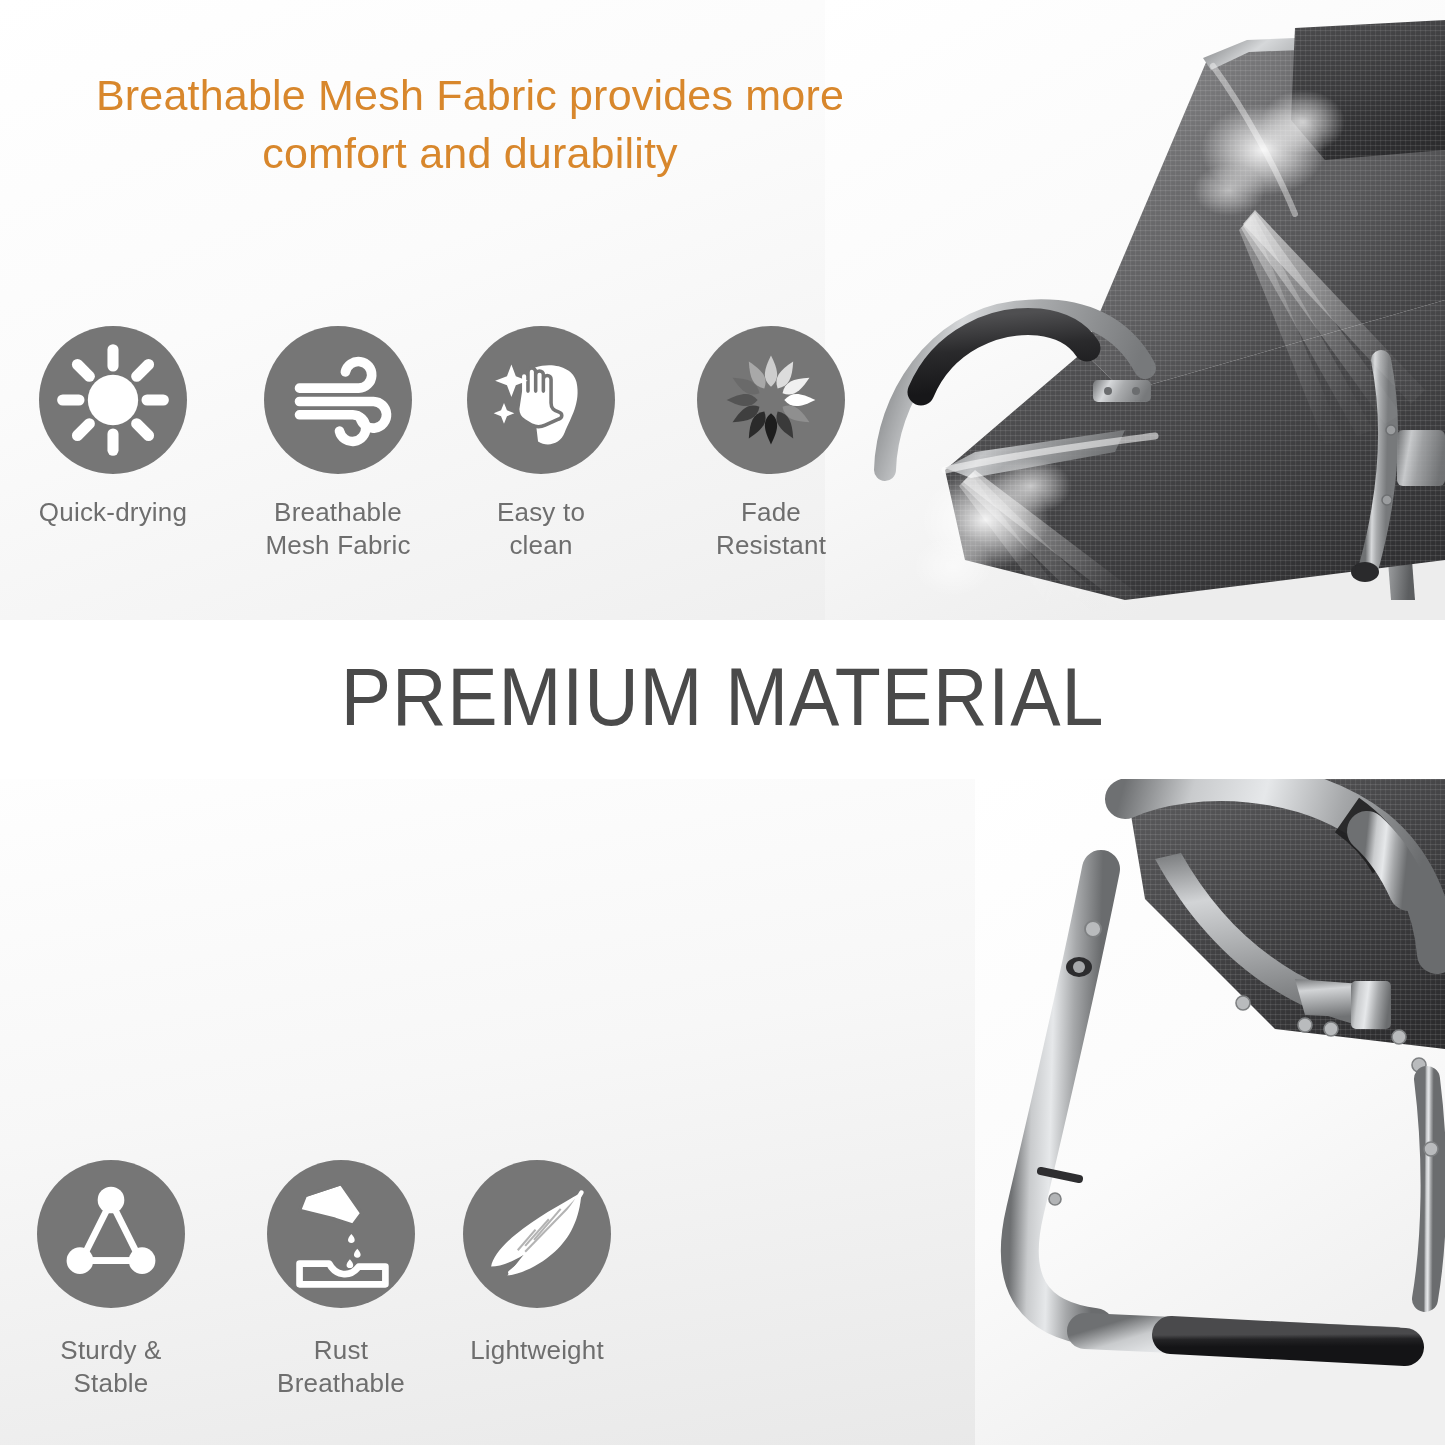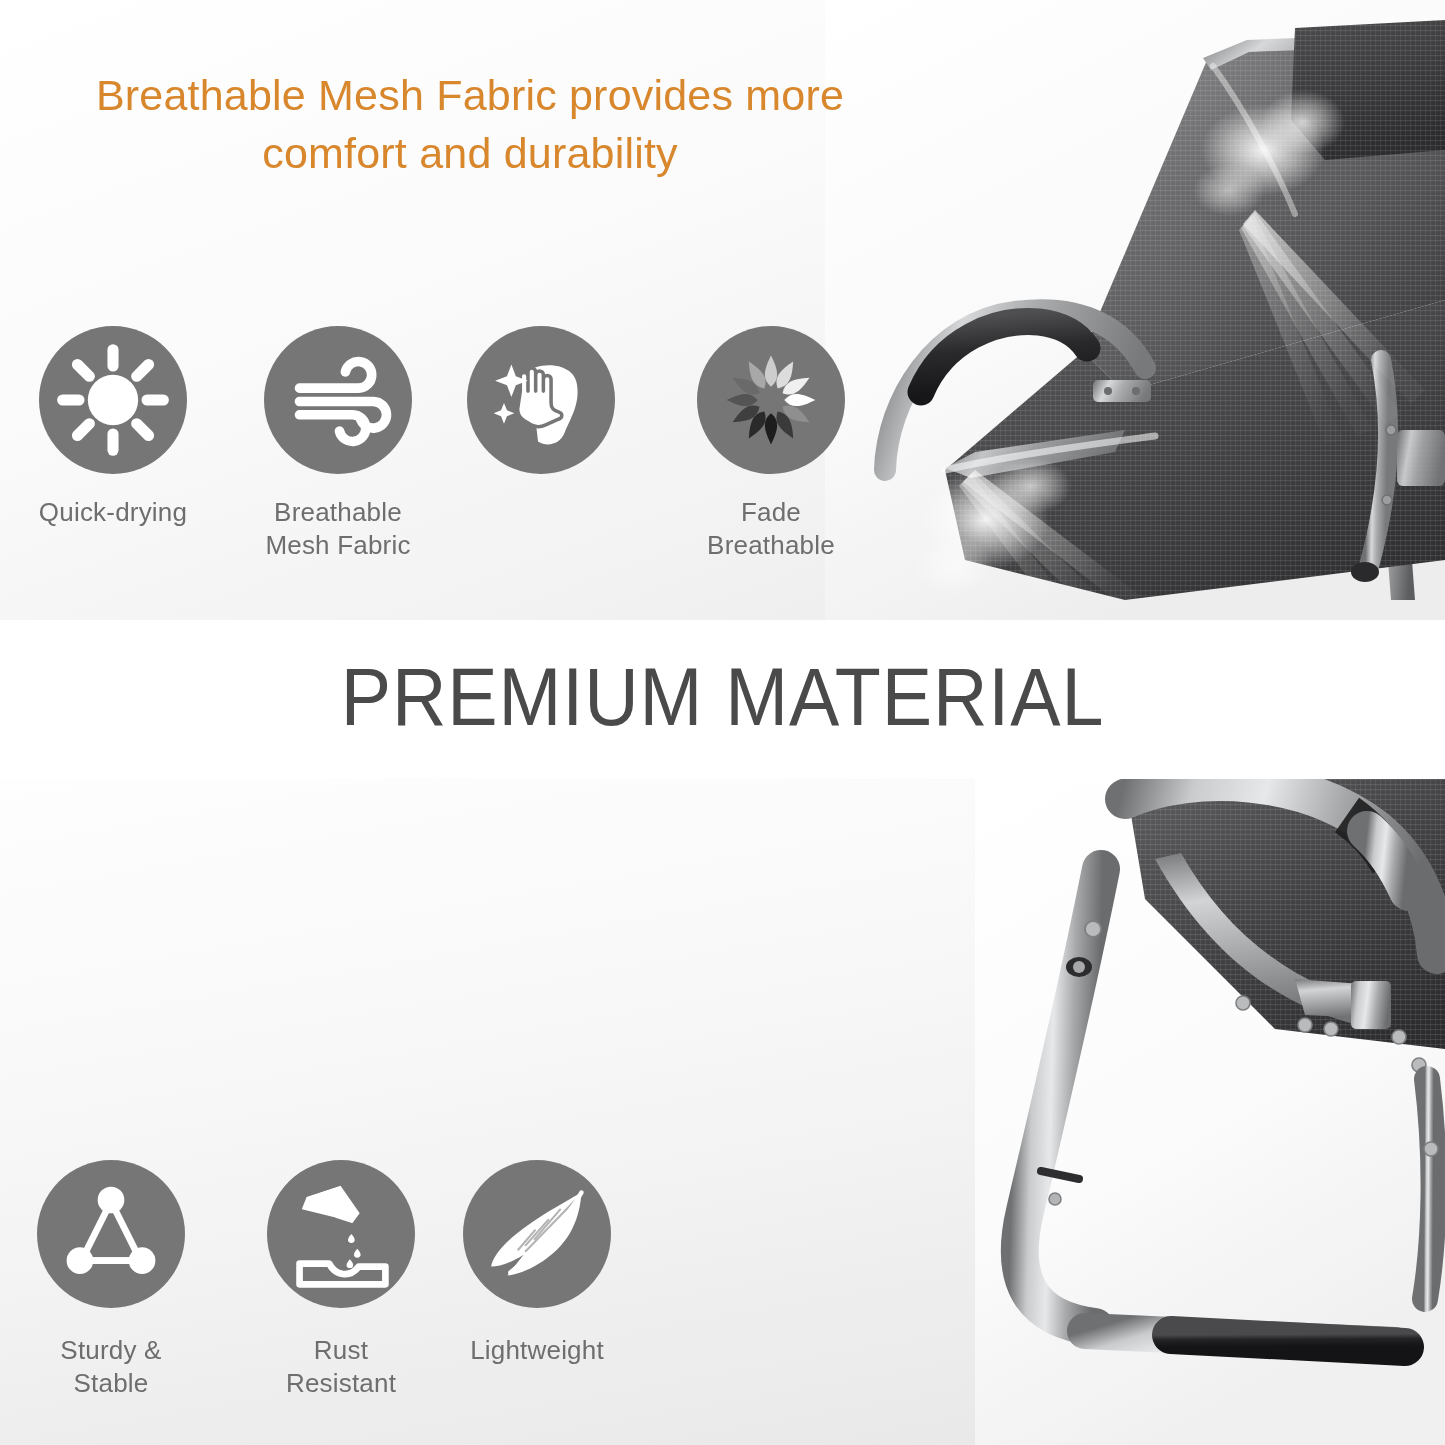--- a/index.html
+++ b/index.html
@@ -228,20 +228,22 @@
                      v-11 a2.6 2.6 0 0 1 5.2 0 v11
                      v-8 a2.6 2.6 0 0 1 5.2 0 v16
                      c0 4 2 5 5 6 c3 1 3 4 0 5 l-9 4
                      c-3 1.4 -6 1.4 -9 0 l-5 -3
                      c-3 -1.8 -4.6 -4.4 -4.6 -8 Z" fill="#ffffff" stroke="#767676" stroke-width="2.4" stroke-linejoin="round"></path>
 
             <path d="M30 26 l3 8 8 3 -8 3 -3 8 -3 -8 -8 -3 8 -3 Z" fill="#ffffff"></path>
             <path d="M25 52 l2 5 5 2 -5 2 -2 5 -2 -5 -5 -2 5 -2 Z" fill="#ffffff"></path>
           </svg>
         </div>
+        <div class="feat-label">Easy to
+clean</div>
       </div>
 
       <div class="feature" style="left:696px; top:8px; width:150px;">
         <div class="disc">
           <svg viewBox="0 0 100 100">
             <g>
               <g transform="rotate(0 50 50)">
                   <path d="M50 20 C55 30, 56 36, 50 41 C44 36, 45 30, 50 20 Z" fill="#cdcdcd"></path>
                 </g>
               <g transform="rotate(30 50 50)">
@@ -274,21 +276,21 @@
               <g transform="rotate(300 50 50)">
                   <path d="M50 20 C55 30, 56 36, 50 41 C44 36, 45 30, 50 20 Z" fill="#6a6a6a"></path>
                 </g>
               <g transform="rotate(330 50 50)">
                   <path d="M50 20 C55 30, 56 36, 50 41 C44 36, 45 30, 50 20 Z" fill="#a8a8a8"></path>
                 </g>
             </g>
           </svg>
         </div>
         <div class="feat-label">Fade
-Breathable</div>
+Resistant</div>
       </div>
 
     </div>
   </div>
 
   <div class="band"></div>
   <div class="banner-title">PREMIUM MATERIAL</div>
 
   <div class="panel panel-bottom">
 
@@ -395,21 +397,21 @@
             <path d="M26 24 L50 16" stroke="#767676" stroke-width="2.2"></path>
 
             <path d="M57 50 c3 3 3 6 0 6 c-3 0 -3 -3 0 -6 Z" fill="#ffffff"></path>
             <path d="M61 60 c3 3 3 6 0 6 c-3 0 -3 -3 0 -6 Z" fill="#ffffff"></path>
             <path d="M56 67 c3 3 3 6 0 6 c-3 0 -3 -3 0 -6 Z" fill="#ffffff"></path>
 
             <path d="M22 70 H42 C46 78, 56 80, 62 72 H80 V84 H22 Z" fill="none" stroke="#ffffff" stroke-width="4.5" stroke-linejoin="round"></path>
           </svg>
         </div>
         <div class="feat-label">Rust
-Resistant</div>
+Breathable</div>
       </div>
 
       <div class="feature" style="left:462px; top:0; width:150px;">
         <div class="disc">
           <svg viewBox="0 0 100 100">
             <path d="M80 22 C 66 30, 48 40, 36 50 C 26 58, 20 66, 19 72
                      C 25 72, 33 69, 41 64
                      C 37 69, 33 74, 30 78
                      C 40 77, 52 71, 62 62
                      C 72 53, 79 40, 80 22 Z" fill="#ffffff"></path>

